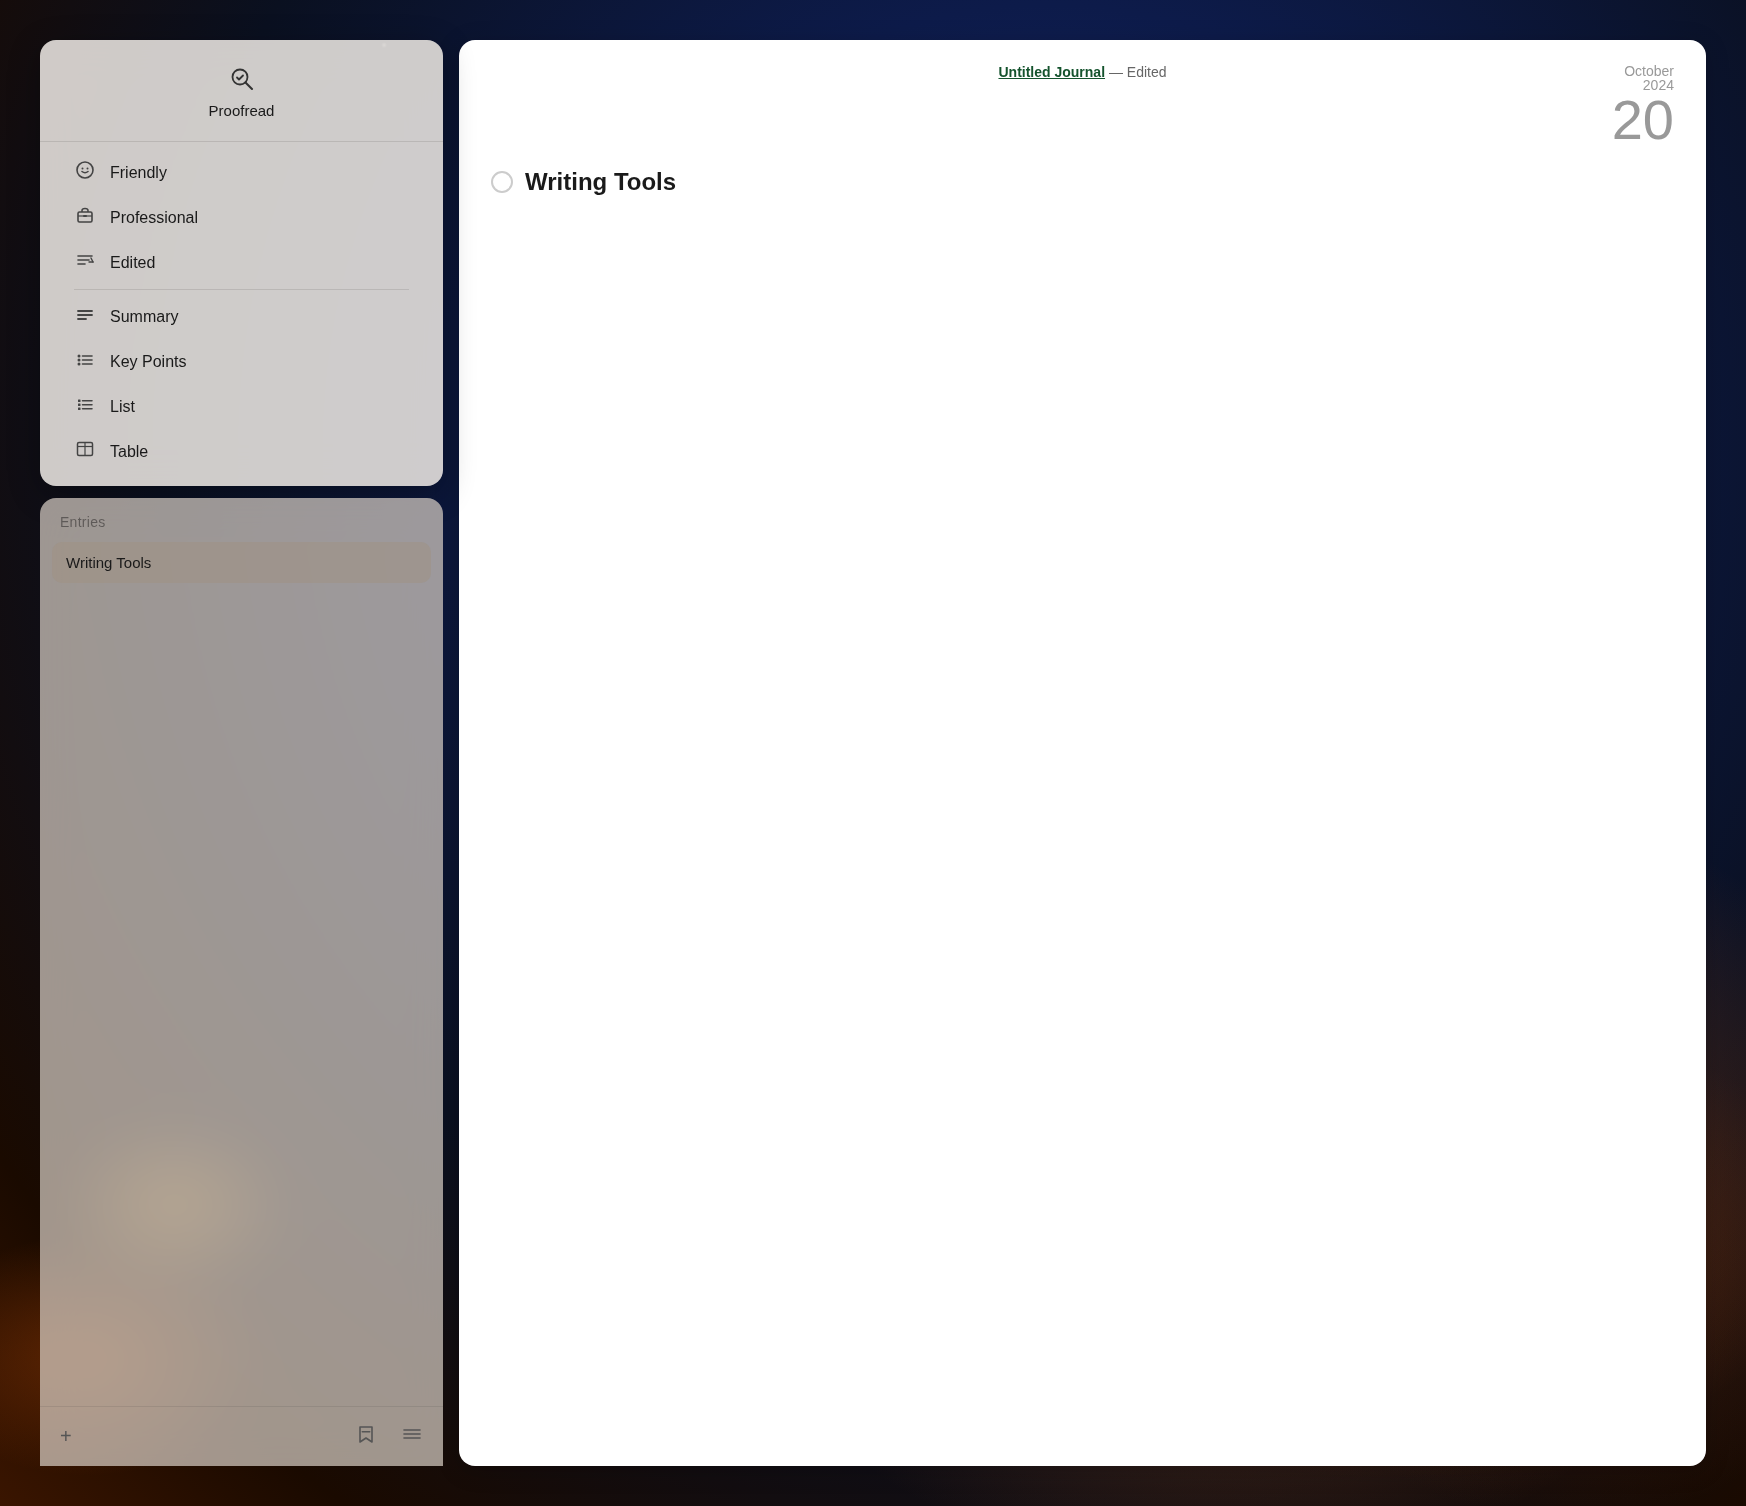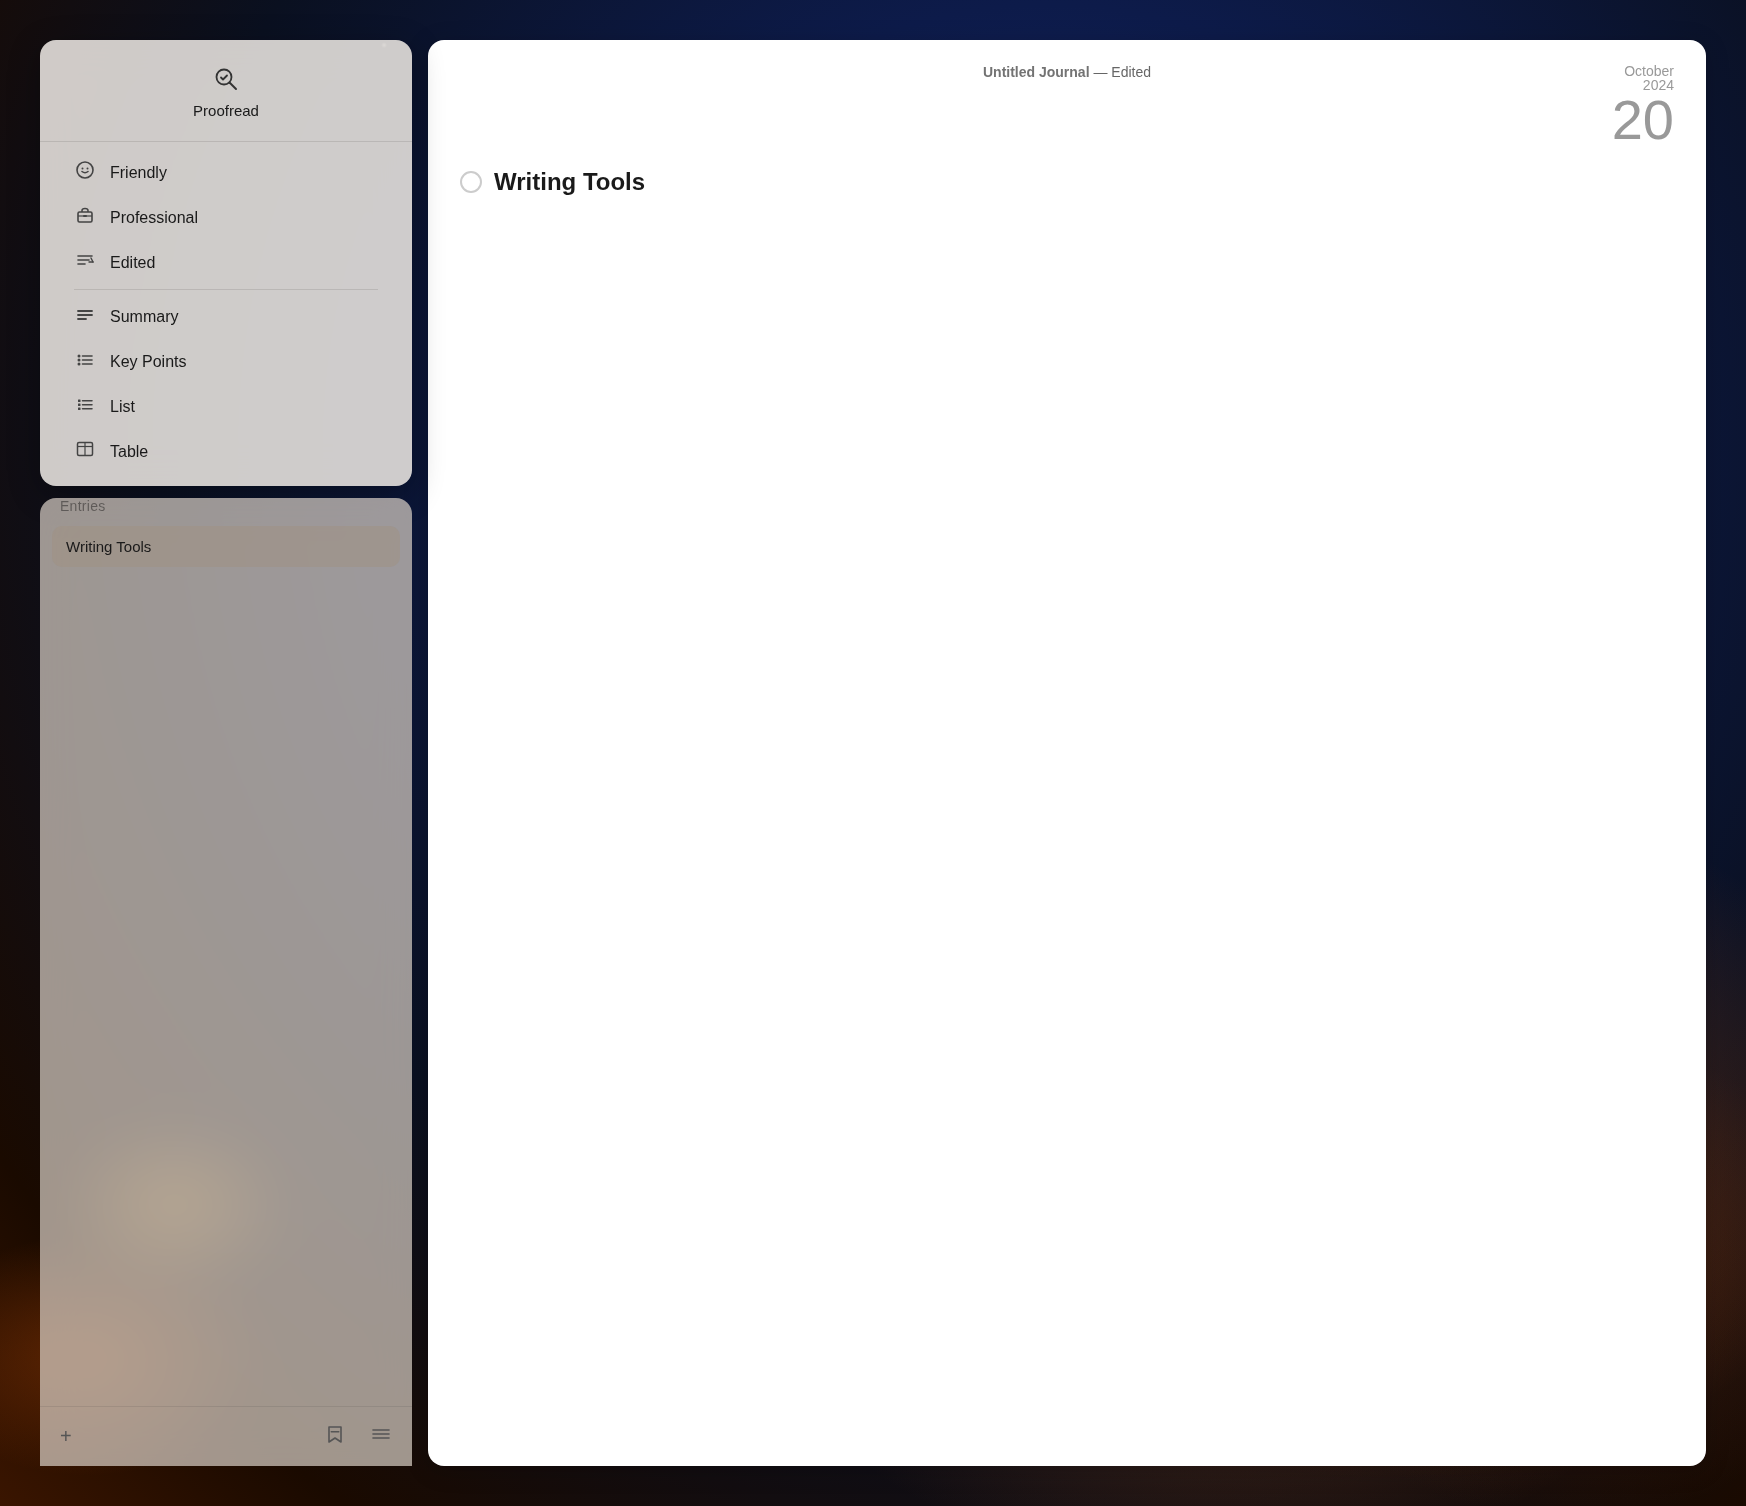--- a/index.html
+++ b/index.html
@@ -58,21 +58,21 @@
     .app-container {
       position: absolute;
       inset: 40px;
       display: flex;
       gap: 0;
       z-index: 1;
     }
 
     
     .sidebar {
-      width: 372px;
+      width: 403px;
       display: flex;
       flex-direction: column;
       gap: 0;
       flex-shrink: 0;
     }
 
     
     .writing-tools-panel {
       background: rgba(235, 230, 225, 0.88);
       backdrop-filter: blur(20px);
@@ -147,21 +147,21 @@
       backdrop-filter: blur(20px);
       -webkit-backdrop-filter: blur(20px);
       border-radius: 16px 16px 0 0;
       flex: 1;
       display: flex;
       flex-direction: column;
       min-height: 0;
     }
 
     .entries-header {
-      padding: 0 20px 8px;
+      padding: 16px 20px 8px;
       font-size: 14px;
       color: rgba(0,0,0,0.4);
       font-weight: 500;
       letter-spacing: 0.02em;
     }
 
     .entries-list {
       flex: 1;
       padding: 4px 12px;
       overflow-y: auto;
@@ -230,21 +230,22 @@
     }
 
     .journal-subtitle {
       font-size: 14px;
       color: #666;
       margin-bottom: 2px;
     }
 
     .journal-subtitle span.title {
       font-weight: 600;
-      color: #737373;
+      color: #14532d;
+      text-decoration: underline;
     }
 
     .journal-date-area {
       text-align: right;
       line-height: 1;
     }
 
     .journal-month-year {
       font-size: 14px;
       color: #999;

